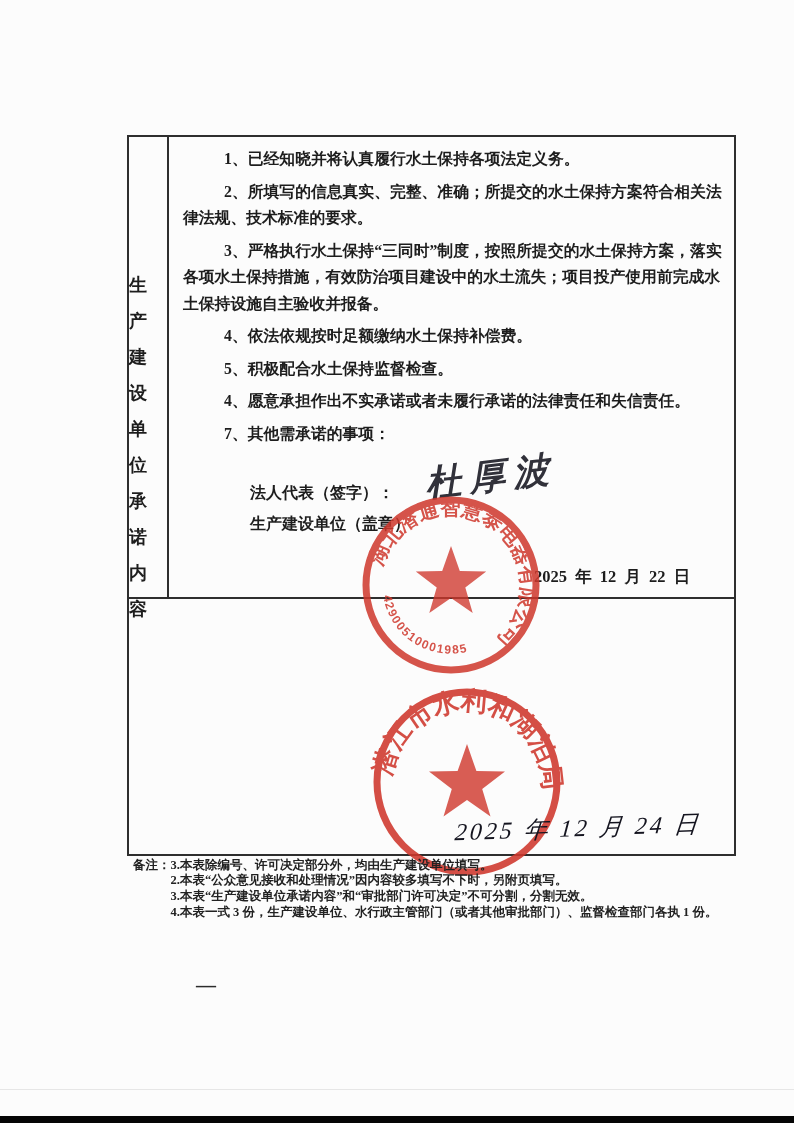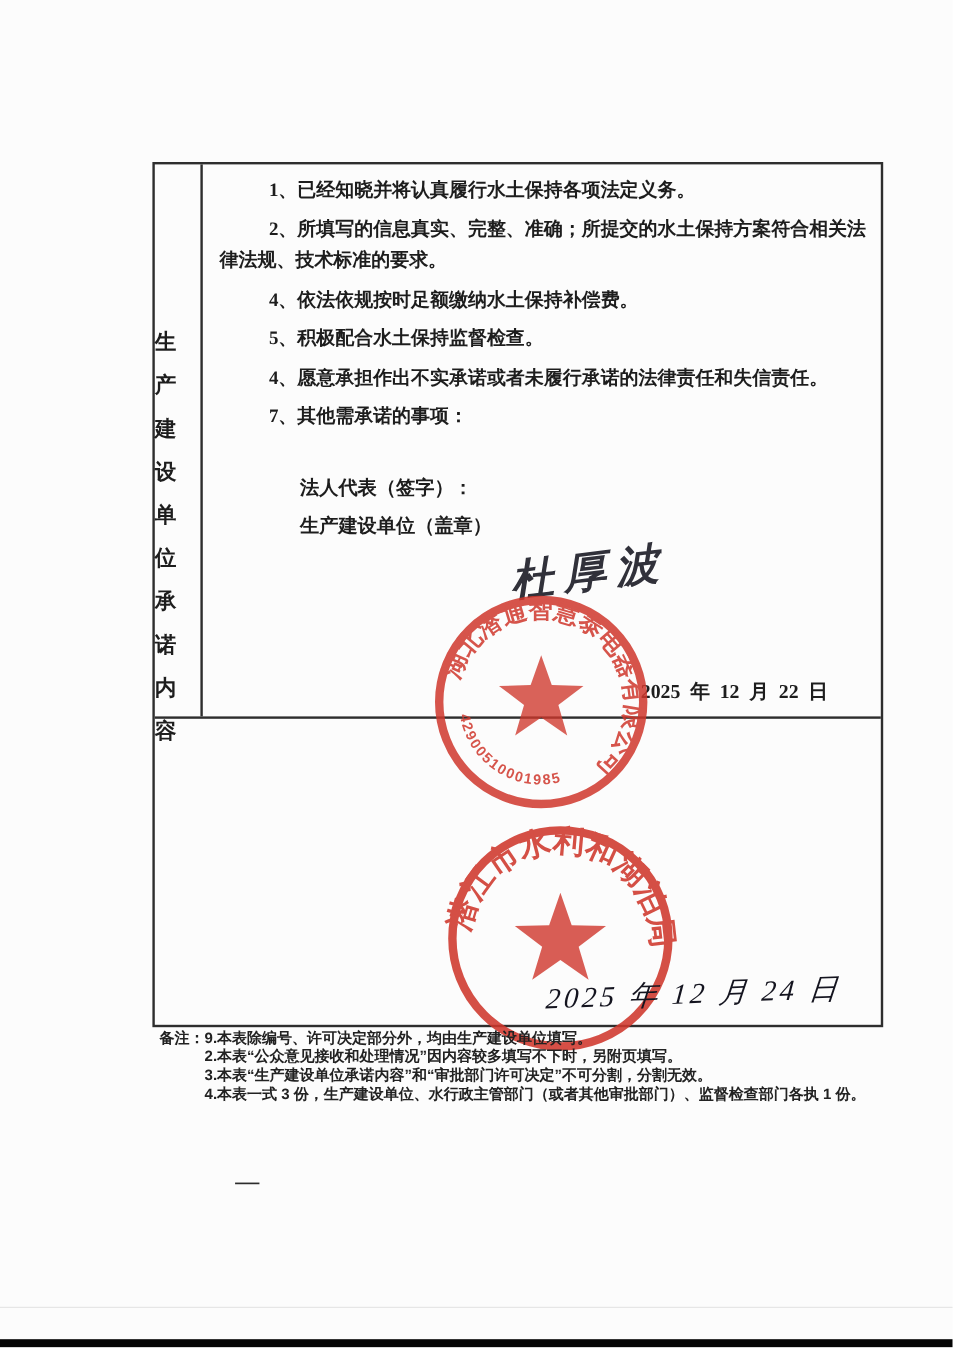--- a/index.html
+++ b/index.html
@@ -52,21 +52,21 @@
   }
   
   .seal{position:absolute;pointer-events:none;}
   .seal1{left:356px;top:490px;}
   .seal2{left:367px;top:682px;}
   .seal text{font-family:"Liberation Sans","DejaVu Sans",sans-serif;}
   
   .notes{
     position:absolute;left:133px;top:858px;width:610px;
     display:flex;font-size:12.5px;line-height:15.3px;font-weight:700;color:#222;
-    font-family:Liberation Sans, sans-serif;
+    font-family:Liberation Serif, serif;
     justify-content:space-between;
   }
   .notes-label{flex:0 0 auto;white-space:nowrap;}
   .notes-items{flex:1;}
   .notes-items div{margin:0;}
   .notes-items div:last-child{margin-top:1px;}
   
   .page-dash{
     position:absolute;left:196px;top:974px;
     font-size:20px;font-weight:700;color:#2c2c2c;letter-spacing:0;
@@ -85,20 +85,21 @@
       <div class="label-cell">
         <span class="lab">生 产</span>
         <span class="lab">建 设</span>
         <span class="lab">单 位</span>
         <span class="lab">承 诺</span>
         <span class="lab">内 容</span>
       </div>
       <div class="content-cell">
         <p>1、已经知晓并将认真履行水土保持各项法定义务。</p>
         <p>2、所填写的信息真实、完整、准确；所提交的水土保持方案符合相关法律法规、技术标准的要求。</p>
+        <p>3、严格执行水土保持“三同时”制度，按照所提交的水土保持方案，落实各项水土保持措施，有效防治项目建设中的水土流失；项目投产使用前完成水土保持设施自主验收并报备。</p>
         <p>4、依法依规按时足额缴纳水土保持补偿费。</p>
         <p>5、积极配合水土保持监督检查。</p>
         <p>4、愿意承担作出不实承诺或者未履行承诺的法律责任和失信责任。</p>
         <p>7、其他需承诺的事项：</p>
         <div class="sig-block">
           <div>法人代表（签字）：</div>
           <div>生产建设单位（盖章）</div>
         </div>
       </div>
     </div>
@@ -137,21 +138,21 @@
       </g>
       <path fill="#cf372c" fill-opacity="0.92" d="M100,62 L109.4,89.1 L138,89.6 L115.2,106.9 L123.5,134.4 L100,118 L76.5,134.4 L84.8,106.9 L62,89.6 L90.6,89.1 Z"></path>
     </g>
   </svg>
 
   <div class="date-hand">2025 年 12 月 24 日</div>
 
   <div class="notes">
     <span class="notes-label">备注：</span>
     <div class="notes-items">
-      <div>9.本表除编号、许可决定部分外，均由生产建设单位填写。</div>
+      <div>3.本表除编号、许可决定部分外，均由生产建设单位填写。</div>
       <div>2.本表“公众意见接收和处理情况”因内容较多填写不下时，另附页填写。</div>
       <div>3.本表“生产建设单位承诺内容”和“审批部门许可决定”不可分割，分割无效。</div>
       <div>4.本表一式 3 份，生产建设单位、水行政主管部门（或者其他审批部门）、监督检查部门各执 1 份。</div>
     </div>
   </div>
 
   <div class="page-dash">—</div>
   <div class="faint-line"></div>
   <div class="bottom-bar"></div>
 </div>

